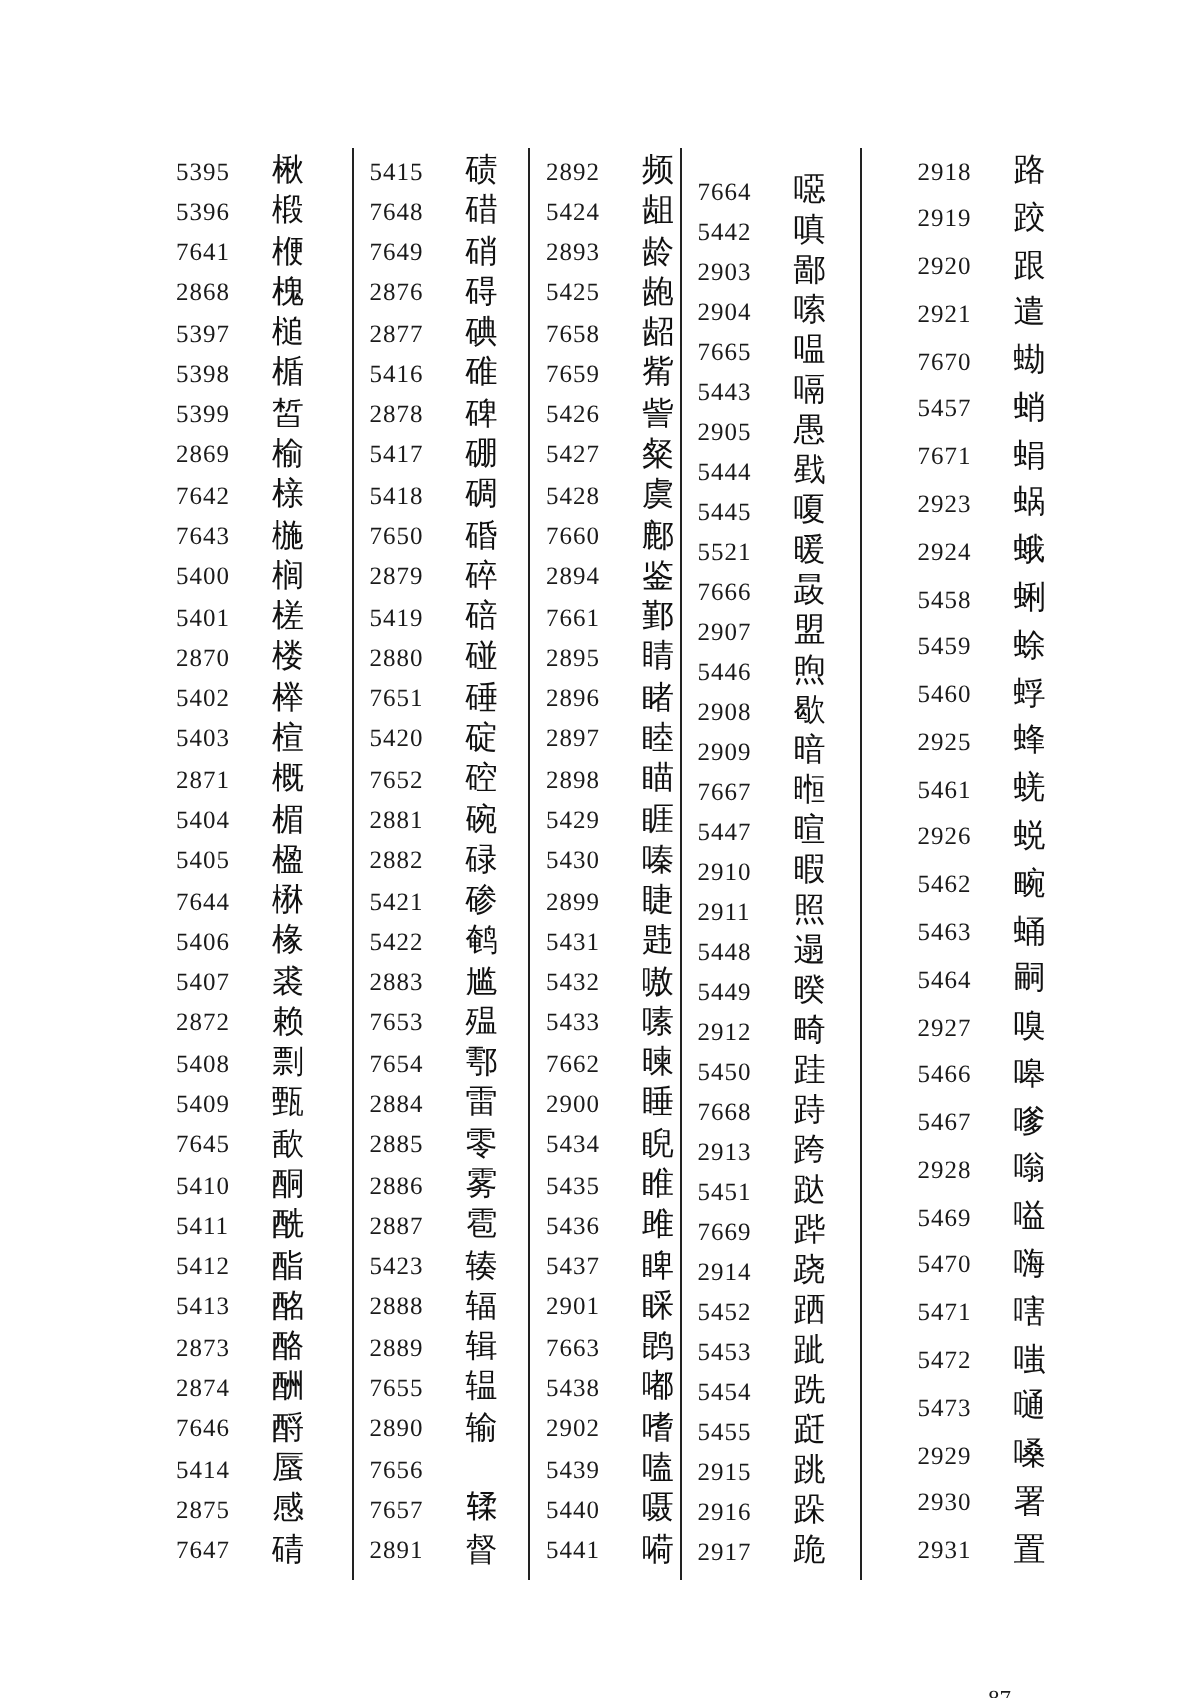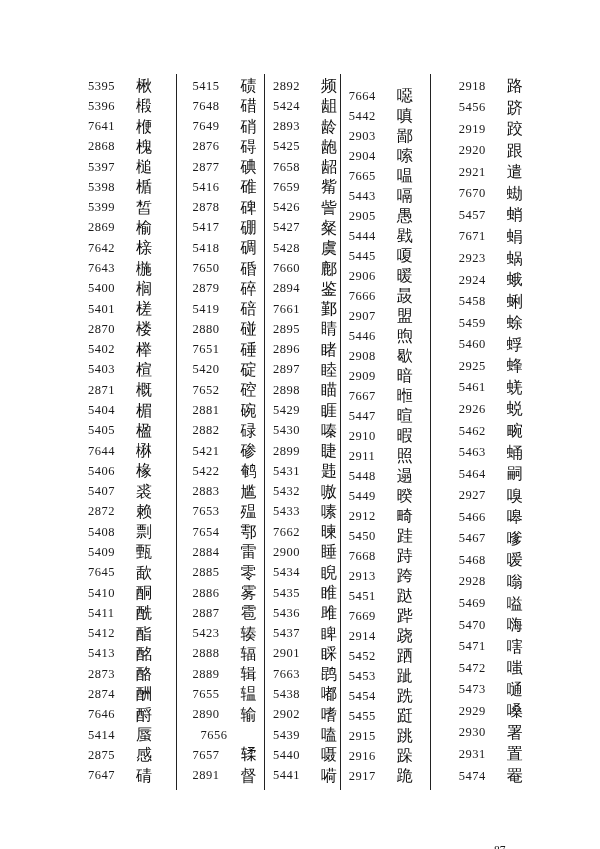--- a/index.html
+++ b/index.html
@@ -27,21 +27,21 @@
     flex-direction: row;
   }
   .col {
     display: flex;
     flex-direction: column;
     justify-content: space-between;
     box-sizing: border-box;
     padding: 2px 0 4px 0;
   }
   .col.c0 { width: 101px; }
-  .col.c1 { width: 92px; align-items: center;  }
+  .col.c1 { width: 92px;  }
   .col.c2 { width: 79px;  }
   .col.c3 { width: 94px; justify-content: flex-end;  }
   .col.c4 { width: 114px; margin-left: 20px; }
   .col:not(:last-child) {
     border-right: 1px solid #222222;
   }
   .row {
     display: flex;
     align-items: center;
     height: 20px;
@@ -530,21 +530,21 @@
         </div>
         <div class="row">
           <span class="code">5444</span>
           <span class="char">戥</span>
         </div>
         <div class="row">
           <span class="code">5445</span>
           <span class="char">嗄</span>
         </div>
         <div class="row">
-          <span class="code">2906</span>
+          <span class="code">5521</span>
           <span class="char">暖</span>
         </div>
         <div class="row">
           <span class="code">7666</span>
           <span class="char">晸</span>
         </div>
         <div class="row">
           <span class="code">2907</span>
           <span class="char">盟</span>
         </div>
@@ -640,24 +640,20 @@
           <span class="code">2917</span>
           <span class="char">跪</span>
         </div>
       </div>
     <div class="col c4">
         <div class="row">
           <span class="code">2918</span>
           <span class="char">路</span>
         </div>
         <div class="row">
-          <span class="code">5456</span>
-          <span class="char">跻</span>
-        </div>
-        <div class="row">
           <span class="code">2919</span>
           <span class="char">跤</span>
         </div>
         <div class="row">
           <span class="code">2920</span>
           <span class="char">跟</span>
         </div>
         <div class="row">
           <span class="code">2921</span>
           <span class="char">遣</span>
@@ -724,24 +720,20 @@
         </div>
         <div class="row">
           <span class="code">5466</span>
           <span class="char">嗥</span>
         </div>
         <div class="row">
           <span class="code">5467</span>
           <span class="char">嗲</span>
         </div>
         <div class="row">
-          <span class="code">5468</span>
-          <span class="char">嗳</span>
-        </div>
-        <div class="row">
           <span class="code">2928</span>
           <span class="char">嗡</span>
         </div>
         <div class="row">
           <span class="code">5469</span>
           <span class="char">嗌</span>
         </div>
         <div class="row">
           <span class="code">5470</span>
           <span class="char">嗨</span>
@@ -762,21 +754,17 @@
           <span class="code">2929</span>
           <span class="char">嗓</span>
         </div>
         <div class="row">
           <span class="code">2930</span>
           <span class="char">署</span>
         </div>
         <div class="row">
           <span class="code">2931</span>
           <span class="char">置</span>
-        </div>
-        <div class="row">
-          <span class="code">5474</span>
-          <span class="char">罨</span>
         </div>
       </div>
   </div>
   <div class="page-number">87</div>
 </div>
 
 </body></html>

